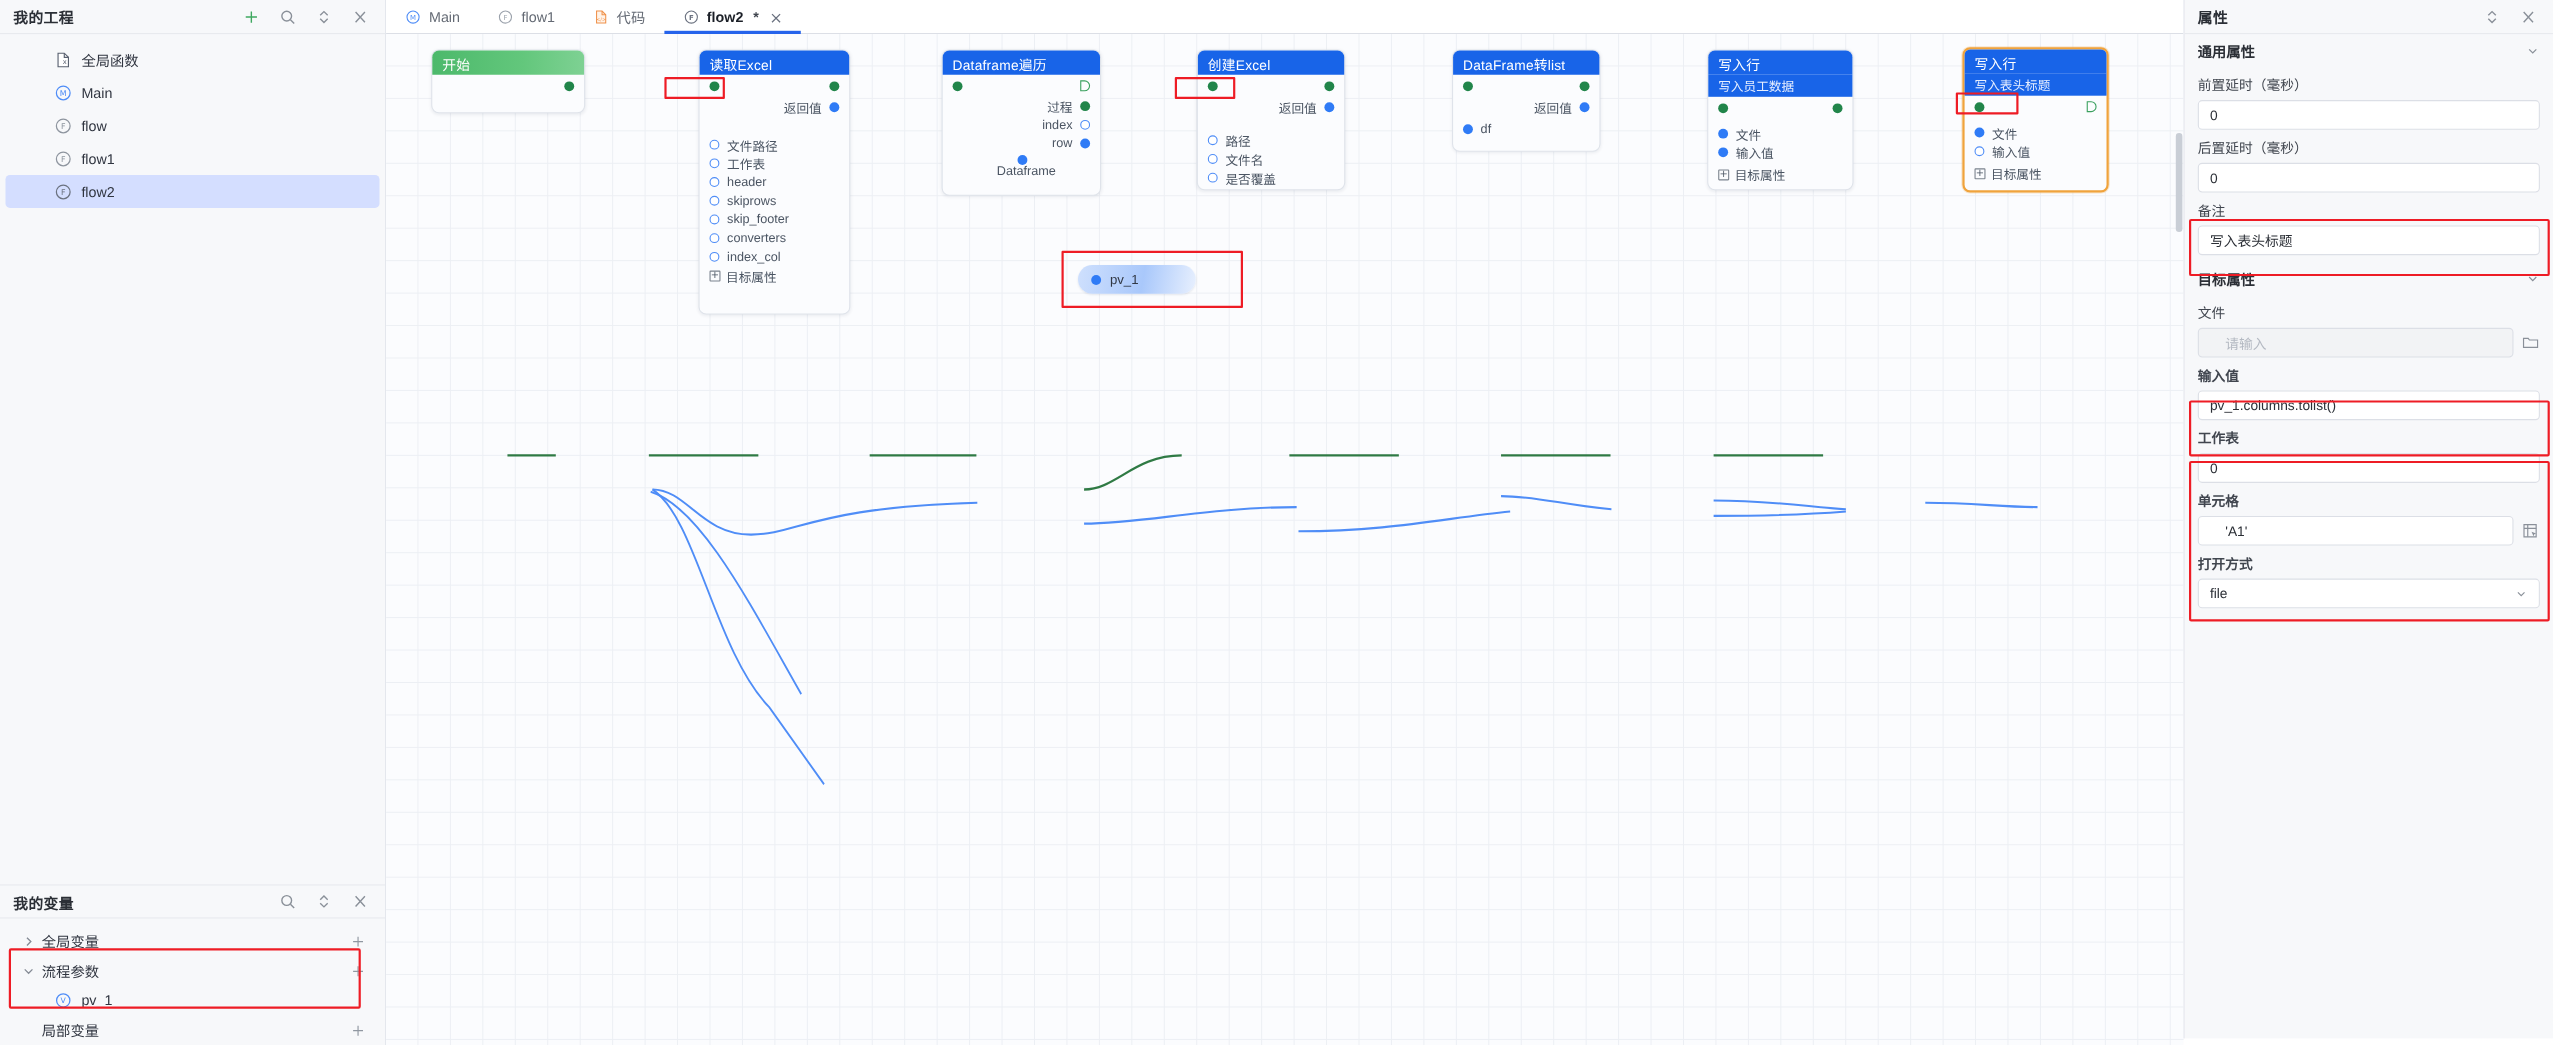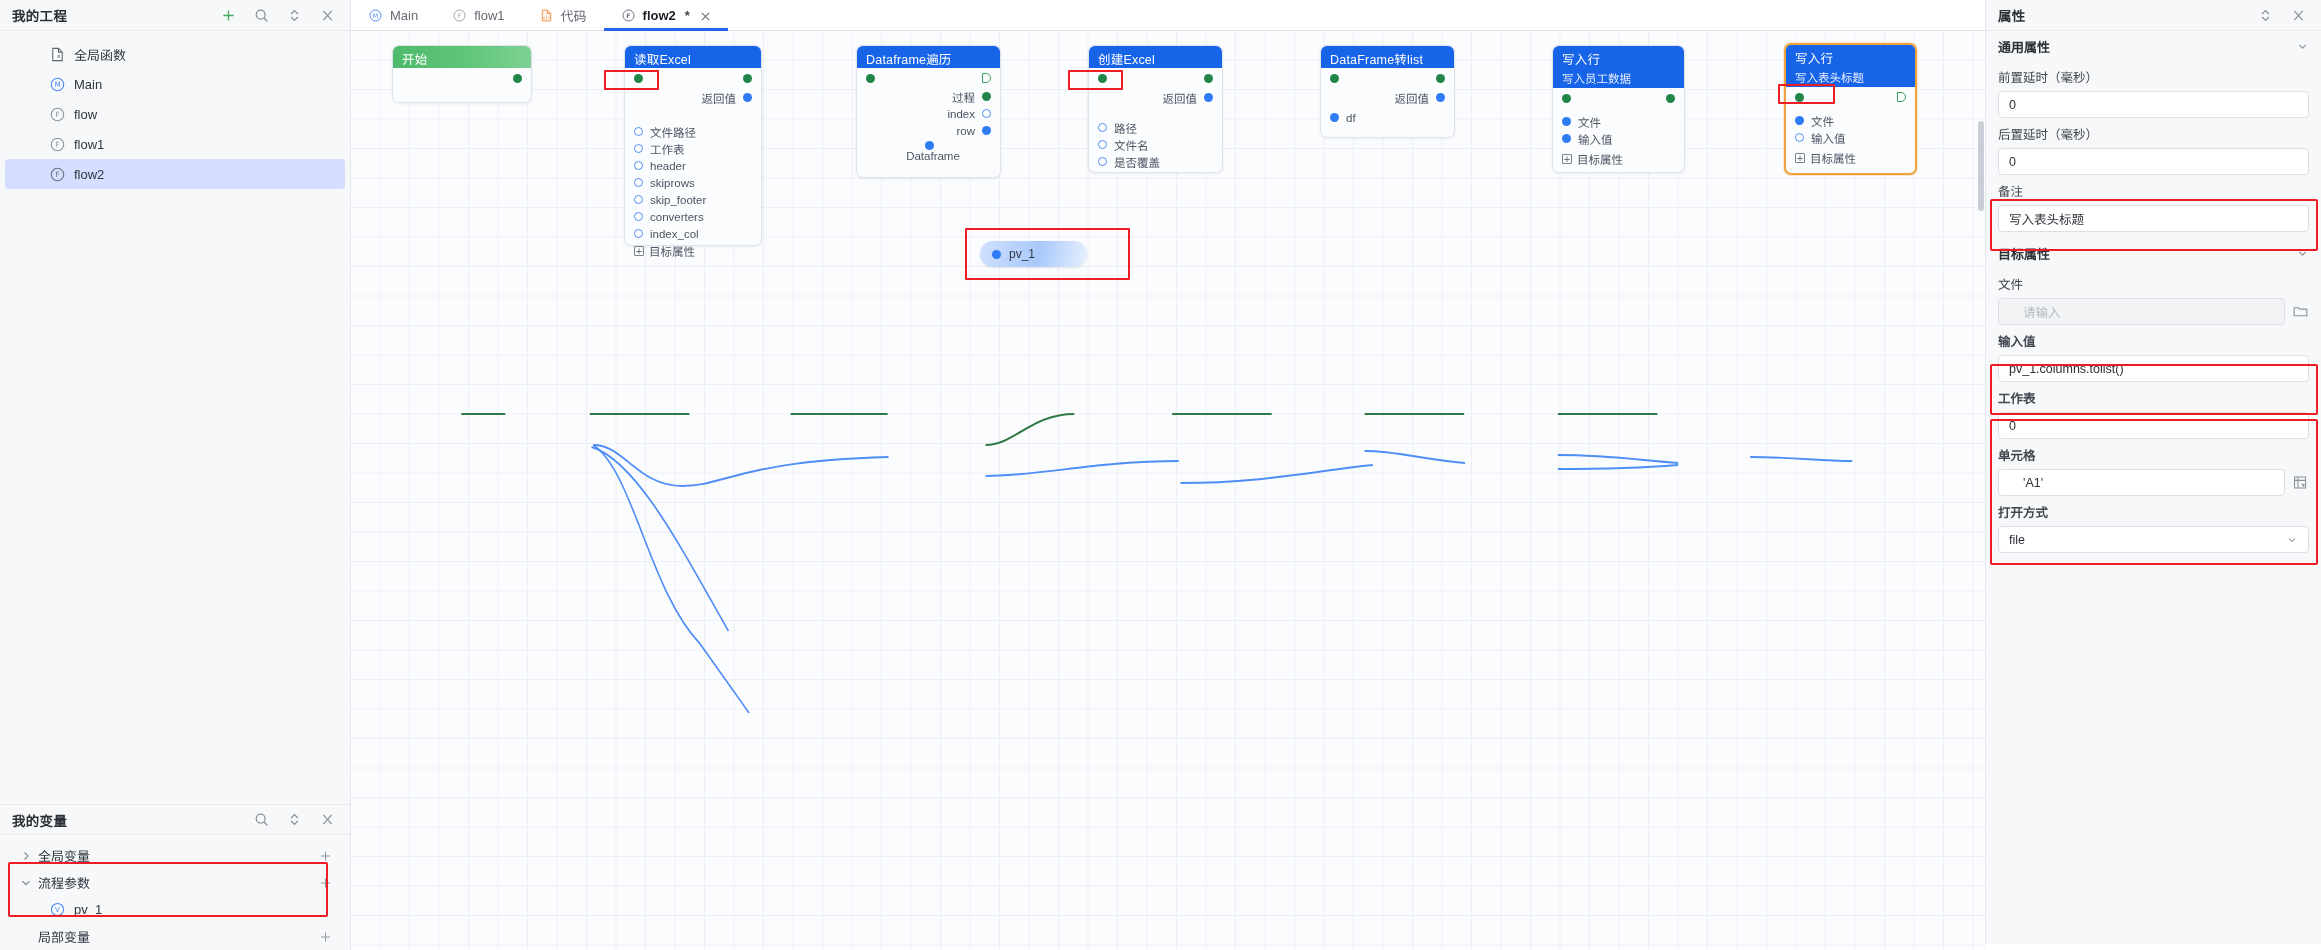--- a/index.html
+++ b/index.html
@@ -443,21 +443,21 @@
           <span>开始</span>
         </div>
         <div class="node-body">
           <div class="exec-row">
             <span class="sp"></span>
             <span class="pin pin-green"></span>
           </div>
         </div>
       </div>
 
-      <div class="node" style="left:273px; top:14px; width:138px; height:201px;">
+      <div class="node" style="left:284px; top:14px; width:138px; height:241px;">
         <div class="node-hdr hdr-blue">
           <span>读取Excel</span>
         </div>
         <div class="node-body">
           <div class="exec-row">
             <span class="pin pin-green"></span>
             <span class="sp"></span>
             <span class="pin pin-green"></span>
           </div>
           <div class="port-row right" style="height:19px;">

